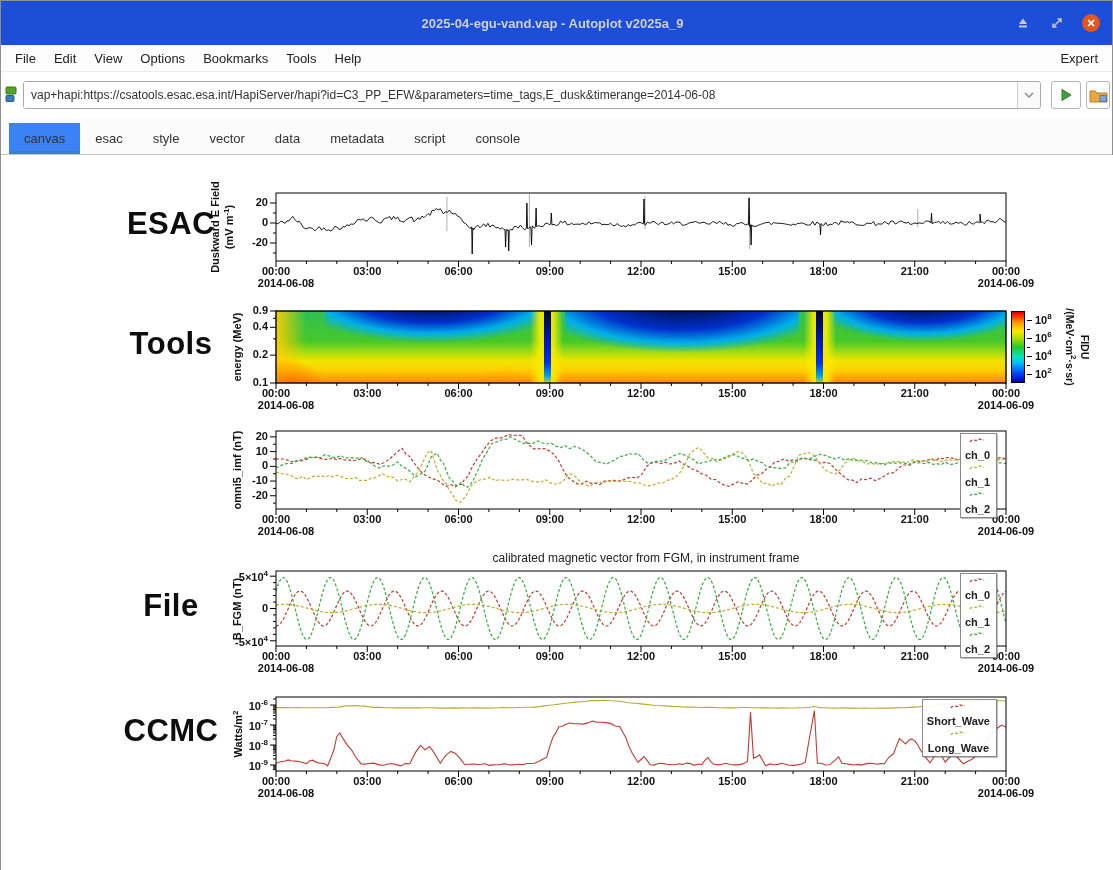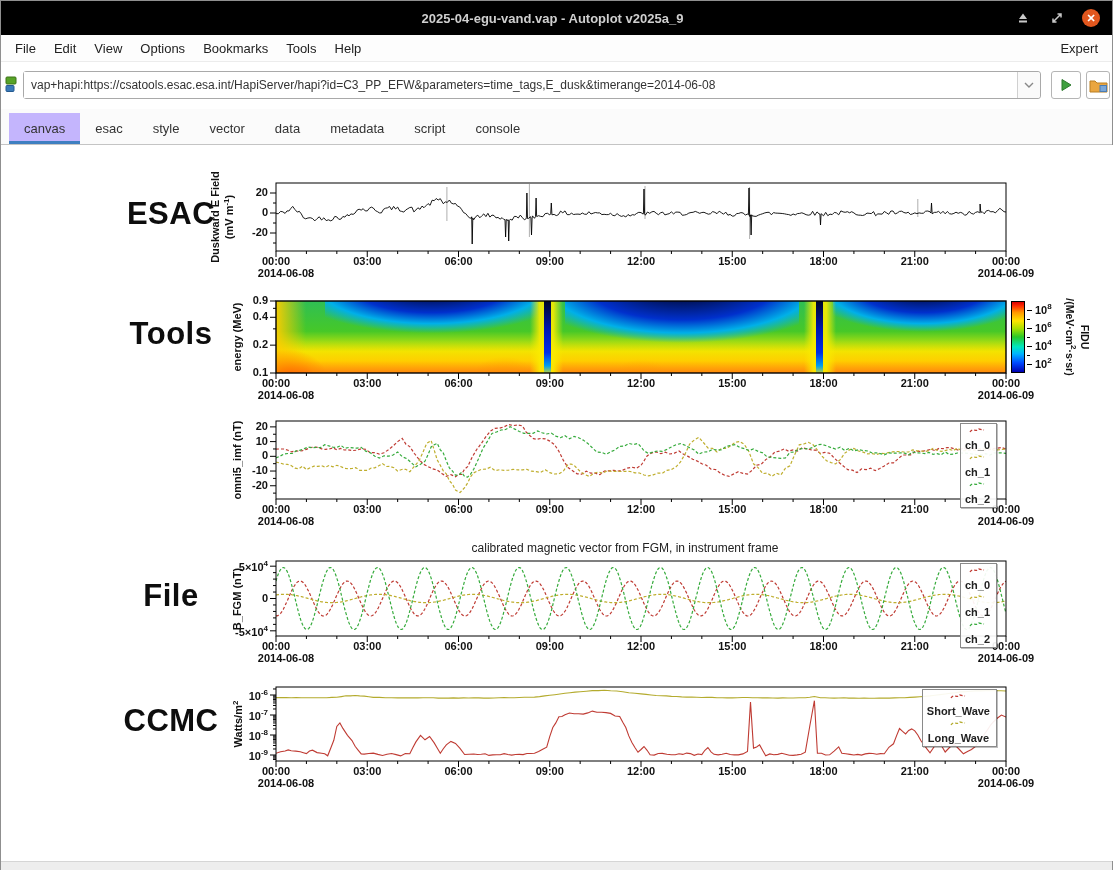--- a/index.html
+++ b/index.html
@@ -1,21 +1,21 @@
 <!DOCTYPE html>
 <html><head>
 <meta charset="utf-8">
 <style>
   * { margin:0; padding:0; box-sizing:border-box; }
   html,body { width:1113px; height:870px; overflow:hidden; background:#fff;
     font-family:"Liberation Sans", sans-serif; }
   .window { position:relative; width:1113px; height:870px; border:1px solid #8f8f8f; background:#fff; }
 
   
-  .titlebar { height:34px; background:#000000; display:flex; align-items:center; }
+  .titlebar { height:44px; background:#1d4ed8; display:flex; align-items:center; }
   .titlebar .title { flex:1; text-align:center; color:#cfcfcf; font-weight:bold; font-size:13px; padding-left:90px; }
   .winbtns { display:flex; align-items:center; gap:16px; padding-right:12px; }
   .wbtn { width:18px; height:18px; display:flex; align-items:center; justify-content:center; cursor:pointer; }
   .wbtn.close { background:#e2571e; border-radius:50%; color:#fff; font-size:11px; font-weight:bold; line-height:1; }
 
   
   .menubar { height:27px; background:#fdfdfd; display:flex; align-items:center; font-size:13px; color:#222; border-bottom:1px solid #ececec; }
   .menu-item { padding:4px 9px; cursor:default; }
   .menu-item:first-child { margin-left:5px; }
   .menu-right { margin-left:auto; padding:4px 14px; }
@@ -24,21 +24,21 @@
   .urlrow { position:relative; height:47px; background:#fff; }
   .ds-icon { position:absolute; left:4px; top:14px; }
   .uribox { position:absolute; left:22px; top:9px; width:1018px; height:28px; border:1px solid #a9a9a9; border-radius:3px; display:flex; background:#fff; }
   .uribox input { flex:1; border:none; outline:none; padding:0 7px; font-size:12px; color:#333; font-family:"Liberation Sans", sans-serif; }
   .combo-btn { width:23px; border-left:1px solid #d0d0d0; display:flex; align-items:center; justify-content:center; background:#fafafa; border-radius:0 3px 3px 0; }
   .sq-btn { position:absolute; top:9px; height:28px; background:#fff; border:1px solid #b5b5b5; border-radius:3px; display:flex; align-items:center; justify-content:center; cursor:pointer; }
 
   
   .tabbar { height:36px; background:#fbfbfb; border-bottom:1px solid #c4c4c4; display:flex; align-items:flex-end; padding-left:8px; }
   .tab { padding:8px 15px; font-size:13px; color:#333; cursor:pointer; }
-  .tab.active { background:#c4b5fd; box-shadow: inset 0 -3px 0 #3f7fc1; margin-top: 12px; }
+  .tab.active { background:#3b82f6; box-shadow: inset 0 -3px 0 #3f7fc1; margin-top: 12px; }
 
   
   .canvas { position:relative; width:1113px; height:716px; background:#fff; }
   .source-label { position:absolute; left:86px; width:168px; text-align:center; font-size:31px; font-weight:bold; color:#0d0d0d; letter-spacing:.5px; }
   .plot-title { position:absolute; font-size:12px; color:#222; text-align:center; }
   .ylabel { position:absolute; font-size:11px; font-weight:bold; color:#111; text-align:center; line-height:12px; white-space:nowrap; }
   .xtick, .xdate { position:absolute; font-size:11px; font-weight:bold; color:#111; width:66px; text-align:center; }
   .ytick { position:absolute; font-size:11px; font-weight:bold; color:#111; width:54px; text-align:right; }
   sup { font-size:8px; }
   .panel-svg { position:absolute; }
@@ -351,21 +351,21 @@
           <span>ch_1</span>
         </div>
         <div class="legend-row">
           <svg width="16" height="10">
             <path d="M1 7 C4 2 7 8 10 4 L15 5" stroke="#36ab3c" stroke-width="1.3" fill="none" stroke-dasharray="3,2"></path>
           </svg>
           <span>ch_2</span>
         </div>
       </div>
       <div class="source-label" style="top: 432.5px;">File</div>
-      <div class="plot-title" style="left: 259px; width: 730px; top: 396px; text-align: center;">calibrated magnetic vector from FGM, in instrument frame</div>
+      <div class="plot-title" style="left: 280px; width: 730px; top: 396px; text-align: center;">calibrated magnetic vector from FGM, in instrument frame</div>
       <div class="ylabel" style="left: 236px; top: 453.5px; transform: translate(-50%, -50%) rotate(-90deg);">B_FGM (nT)</div>
       <div class="ytick" style="left: 213px; top: 414.172px;">5×10<sup>4</sup></div>
       <div class="ytick" style="left: 213px; top: 446.5px;">0</div>
       <div class="ytick" style="left: 213px; top: 478.828px;">-5×10<sup>4</sup></div>
       <div class="xtick" style="left: 242px; top: 495px;">00:00</div>
       <div class="xtick" style="left: 333.25px; top: 495px;">03:00</div>
       <div class="xtick" style="left: 424.5px; top: 495px;">06:00</div>
       <div class="xtick" style="left: 515.75px; top: 495px;">09:00</div>
       <div class="xtick" style="left: 607px; top: 495px;">12:00</div>
       <div class="xtick" style="left: 698.25px; top: 495px;">15:00</div>

